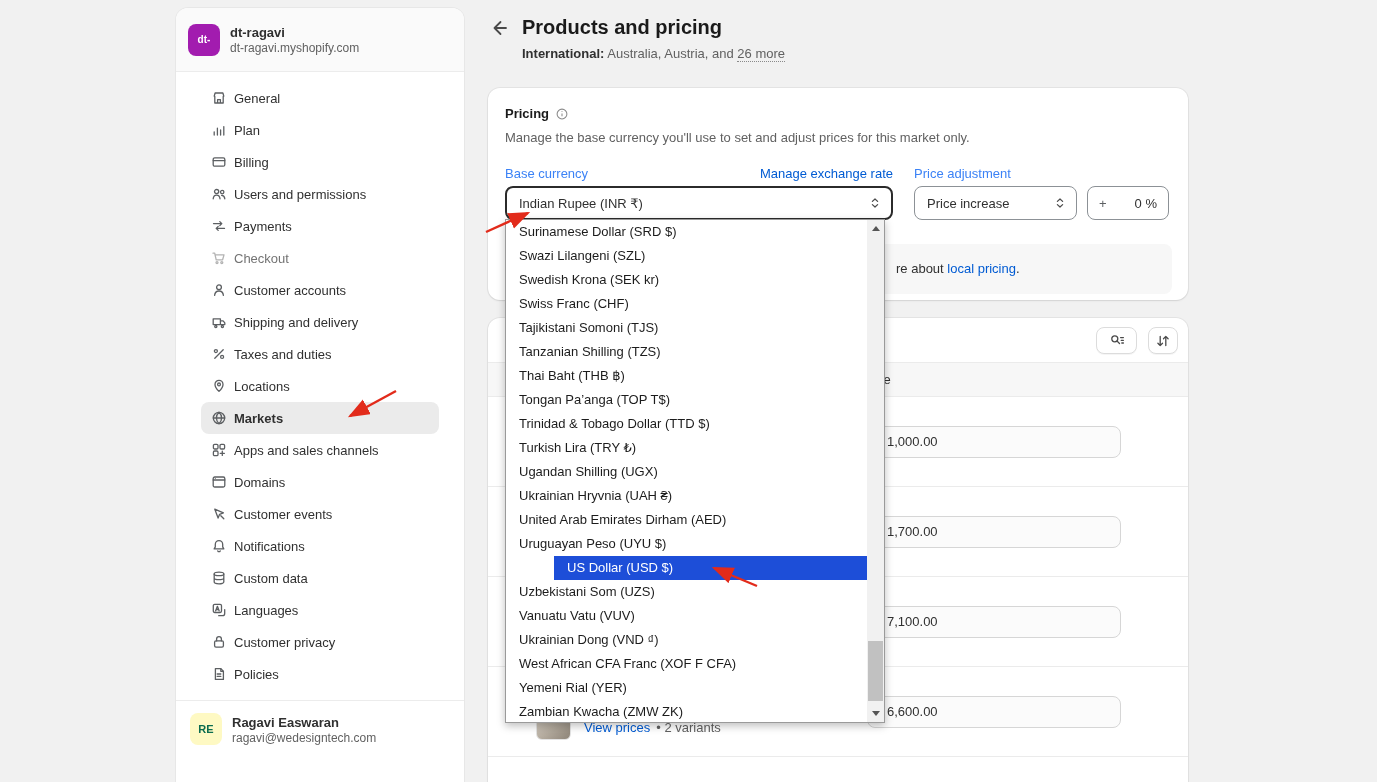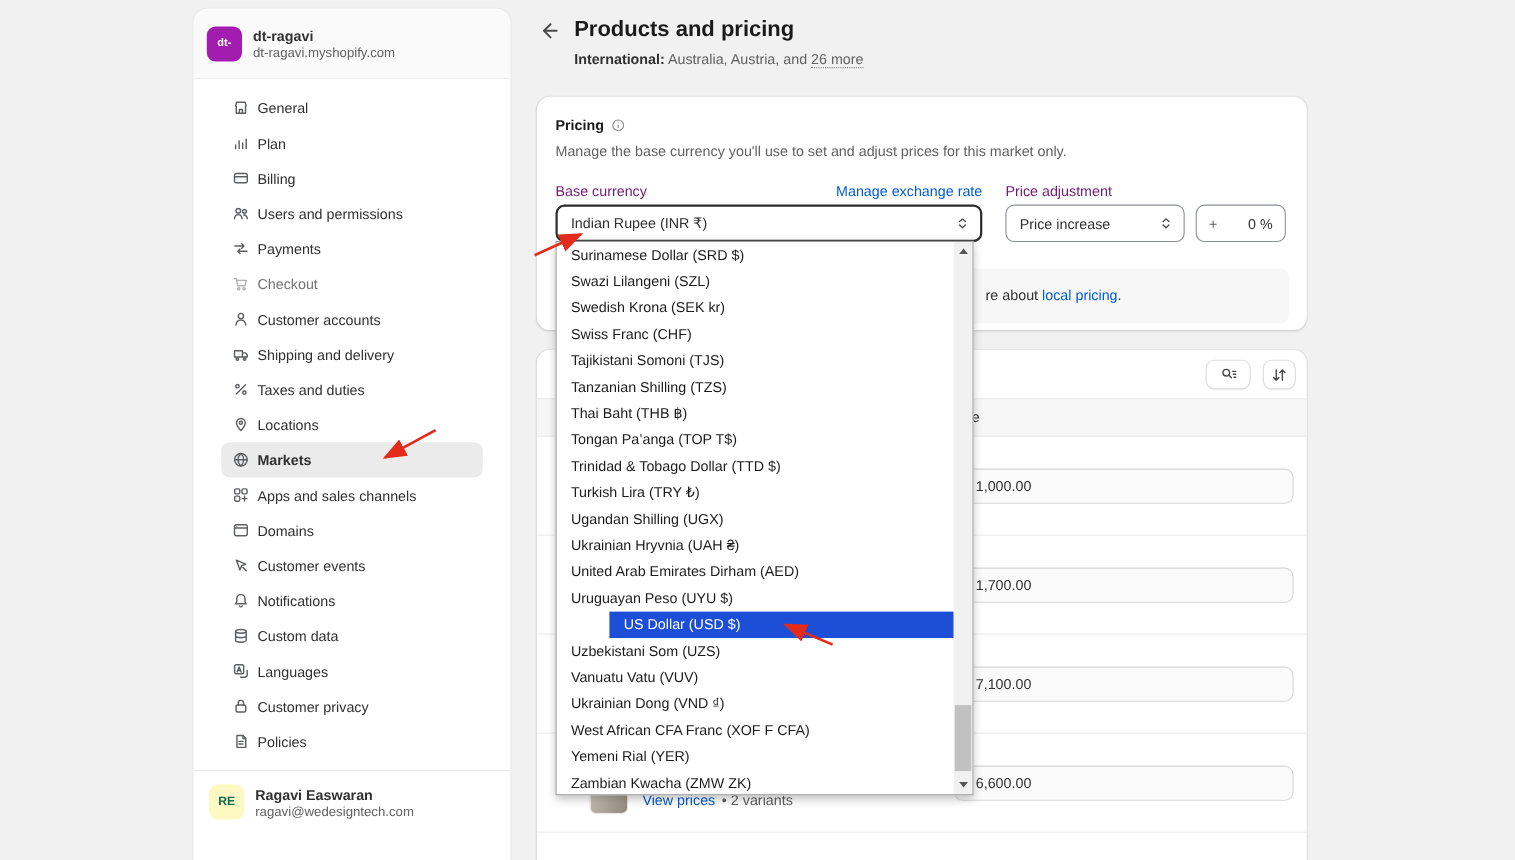--- a/index.html
+++ b/index.html
@@ -47,21 +47,21 @@
           box-shadow:0 0 0 1px rgba(0,0,0,.05), 0 1px 2px rgba(0,0,0,.08); }
   .pricing-card { left:488px; top:88px; width:700px; height:212px; }
   .products-card { left:488px; top:318px; width:700px; height:464px; border-radius:12px 12px 0 0; overflow:hidden; }
 
   
   .p-title-row { position:absolute; left:17px; top:18px; display:flex; align-items:center; gap:6px; }
   .p-title { font-size:13px; font-weight:700; color:#1a1a1a; }
   .info-ic svg { width:14px; height:14px; display:block; fill:none; stroke:#8a8a8a; stroke-width:1.2; }
   .p-desc { position:absolute; left:17px; top:42px; font-size:13px; color:#616161; }
   .bc-head { position:absolute; left:17px; top:78px; width:388px; display:flex; justify-content:space-between; align-items:center; }
-  .field-label { font-size:13px; color:#701a75;text-align:right; }
+  .field-label { font-size:13px; color:#3b82f6;text-align:right; }
   a.link { color:#005bd3; text-decoration:none; font-size:13px; cursor:pointer; }
   .pa-label { position:absolute; left:426px; top:78px; }
   .select { display:flex; align-items:center; justify-content:space-between; background:#fff; border-radius:8px;
             font-size:13px; color:#303030; padding:0 9px 0 12px; cursor:pointer; }
   .bc-select { position:absolute; left:17px; top:98px; width:388px; height:34px; border:2px solid #2b2b2b; }
   .pi-select { position:absolute; left:426px; top:98px; width:163px; height:34px; border:1px solid #8c9196; }
   .updown svg { width:14px; height:14px; display:block; fill:none; stroke:#4a4a4a; stroke-width:1.4; stroke-linecap:round; stroke-linejoin:round; }
   .stepper { position:absolute; left:599px; top:98px; width:82px; height:34px; border:1px solid #8c9196; border-radius:8px;
              display:flex; align-items:center; justify-content:space-between; padding:0 11px; font-size:13px; }
   .stepper .sign { color:#5c5f62; }
@@ -73,21 +73,21 @@
   .tool-btn { height:27px; background:#fff; border:1px solid #dcdcdc; border-radius:8px; display:flex; align-items:center;
               justify-content:center; gap:2px; cursor:pointer; box-shadow:0 1px 0 rgba(0,0,0,.04); color:#4a4a4a; }
   .tool-btn.search { width:41px; }
   .tool-btn.sort { width:30px; }
   .tool-btn svg { width:16px; height:16px; display:block; fill:none; stroke:currentColor; stroke-width:1.3; stroke-linecap:round; stroke-linejoin:round; }
   .table-head { position:absolute; left:0; right:0; top:44px; height:35px; background:#f7f7f7;
                 border-top:1px solid #ebebeb; border-bottom:1px solid #ebebeb; }
   .col-price { position:absolute; left:373px; top:9px; font-size:13px; color:#303030; font-weight:500; }
   .rows { position:absolute; left:0; right:0; top:79px; }
   .prow { height:90px; position:relative; border-bottom:1px solid #ebebeb; }
-  .pfield { position:absolute; left:379px; top:29px; width:309px; height:32px; background:#fbfbfb; border:1px solid #d6d6d6;
+  .pfield { position:absolute; left:379px; top:29px; width:254px; height:32px; background:#fbfbfb; border:1px solid #d6d6d6;
             border-radius:8px; font-size:13px; color:#303030; line-height:30px; padding-left:19px; cursor:text; }
   .thumb { position:absolute; left:48px; top:38px; width:35px; height:35px; border-radius:6px; border:1px solid #e3e3e3;
            background:linear-gradient(135deg,#ded7cc 0%,#b4ab9e 55%,#8d8478 100%); }
   .vrow { position:absolute; left:96px; top:53px; display:flex; gap:6px; font-size:13px; white-space:nowrap; }
   .vmeta { color:#616161; }
 
   
   .dropdown { position:absolute; left:505px; top:219px; width:380px; height:504px; background:#fff;
               border:1px solid #9a9a9a; box-shadow:0 3px 8px rgba(0,0,0,.25); z-index:50; overflow:hidden; }
   .dd-options { margin-right:17px; }

